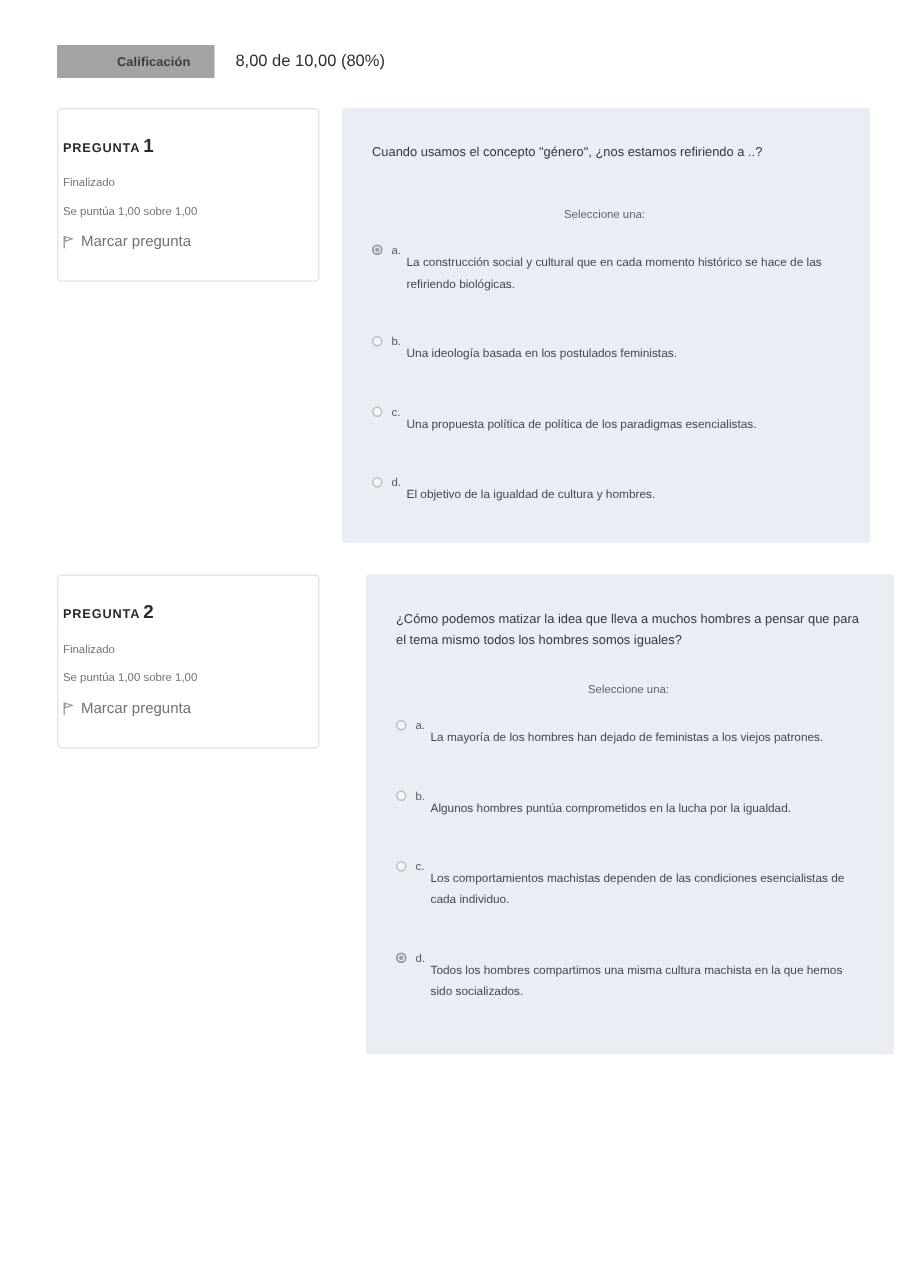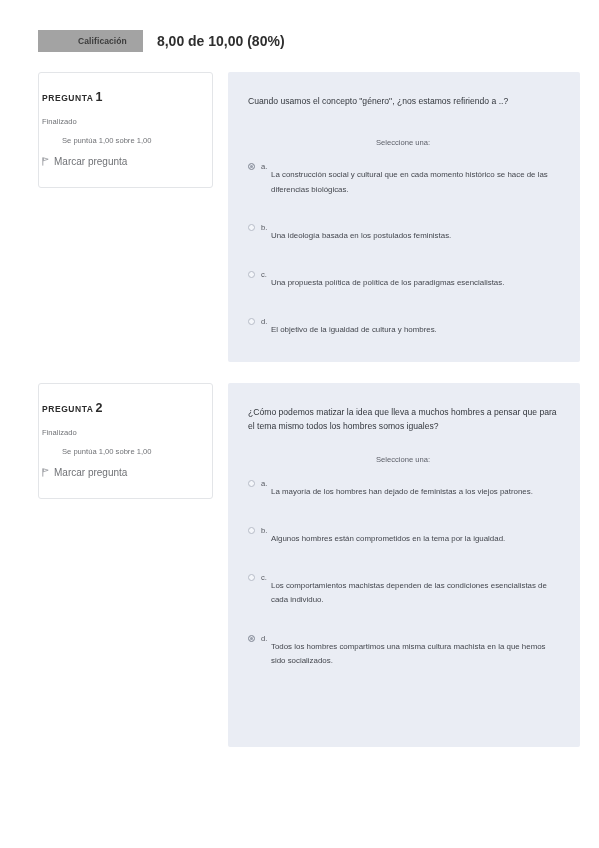--- a/index.html
+++ b/index.html
@@ -27,22 +27,22 @@
   .grade-label {
     background: #a3a3a3;
     color: #3c3c3c;
     font-size: 8.5px;
     font-weight: 700;
     padding: 6px 16px 6px 40px;
     letter-spacing: .1px;
     white-space: nowrap;
   }
   .grade-value {
-    font-size: 14px;
-    font-weight: 700;
+    font-size: 11px;
+    font-weight: 400;
     color: #2f2f2f;
     padding-left: 14px;
     white-space: nowrap;
   }
 
   
   .qblock { position: absolute; }
   .qblock.q1 { left: 0; top: 72px; }
   .qblock.q2 { left: 0; top: 383px; }
 
@@ -73,21 +73,20 @@
     font-size: 7.6px;
     color: #707276;
     margin-bottom: 10px;
     white-space: nowrap;
   }
   .qpoints {
     font-size: 7.6px;
     color: #707276;
     margin-bottom: 11px;
     white-space: nowrap;
-    margin-left: 20px;
   }
   .qflag {
     display: flex;
     align-items: center;
     font-size: 10px;
     color: #707276;
     white-space: nowrap;
     text-align: right;
   }
   .flag-ico {
@@ -101,21 +100,21 @@
   
   .panel {
     position: absolute;
     left: 228px; top: 0;
     width: 352px;
     background: #eaedf4;
     border-radius: 2px;
     padding: 22px 22px 26px 20px;
   }
   .panel.p1 { height: 290px; }
-  .panel.p2 { height: 364px; }
+  .panel.p2 { height: 320px; margin-left: 16px; }
 
   .qtext {
     font-size: 8.6px;
     color: #33373d;
     line-height: 1.65;
     margin-bottom: 30px;
     max-width: 320px;
   }
   .panel.p2 .qtext { margin-bottom: 22px; }
 
@@ -188,21 +187,21 @@
       </div>
     </div>
 
     <div class="panel p1">
       <div class="qtext">Cuando usamos el concepto "género", ¿nos estamos refiriendo a ..?</div>
       <div class="select-one">Seleccione una:</div>
 
       <div class="opt">
         <span class="radio checked"></span>
         <span class="opt-letter">a.</span>
-        <span class="opt-text">La construcción social y cultural que en cada momento histórico se hace de las diferencias biológicas.</span>
+        <span class="opt-text">La construcción social y cultural que en cada momento histórico se hace de las refiriendo biológicas.</span>
       </div>
       <div class="opt">
         <span class="radio"></span>
         <span class="opt-letter">b.</span>
         <span class="opt-text">Una ideología basada en los postulados feministas.</span>
       </div>
       <div class="opt">
         <span class="radio"></span>
         <span class="opt-letter">c.</span>
         <span class="opt-text">Una propuesta política de política de los paradigmas esencialistas.</span>
@@ -238,21 +237,21 @@
       <div class="select-one">Seleccione una:</div>
 
       <div class="opt">
         <span class="radio"></span>
         <span class="opt-letter">a.</span>
         <span class="opt-text">La mayoría de los hombres han dejado de feministas a los viejos patrones.</span>
       </div>
       <div class="opt">
         <span class="radio"></span>
         <span class="opt-letter">b.</span>
-        <span class="opt-text">Algunos hombres están comprometidos en la tema por la igualdad.</span>
+        <span class="opt-text">Algunos hombres puntúa comprometidos en la lucha por la igualdad.</span>
       </div>
       <div class="opt">
         <span class="radio"></span>
         <span class="opt-letter">c.</span>
         <span class="opt-text">Los comportamientos machistas dependen de las condiciones esencialistas de cada individuo.</span>
       </div>
       <div class="opt">
         <span class="radio checked"></span>
         <span class="opt-letter">d.</span>
         <span class="opt-text">Todos los hombres compartimos una misma cultura machista en la que hemos sido socializados.</span>

